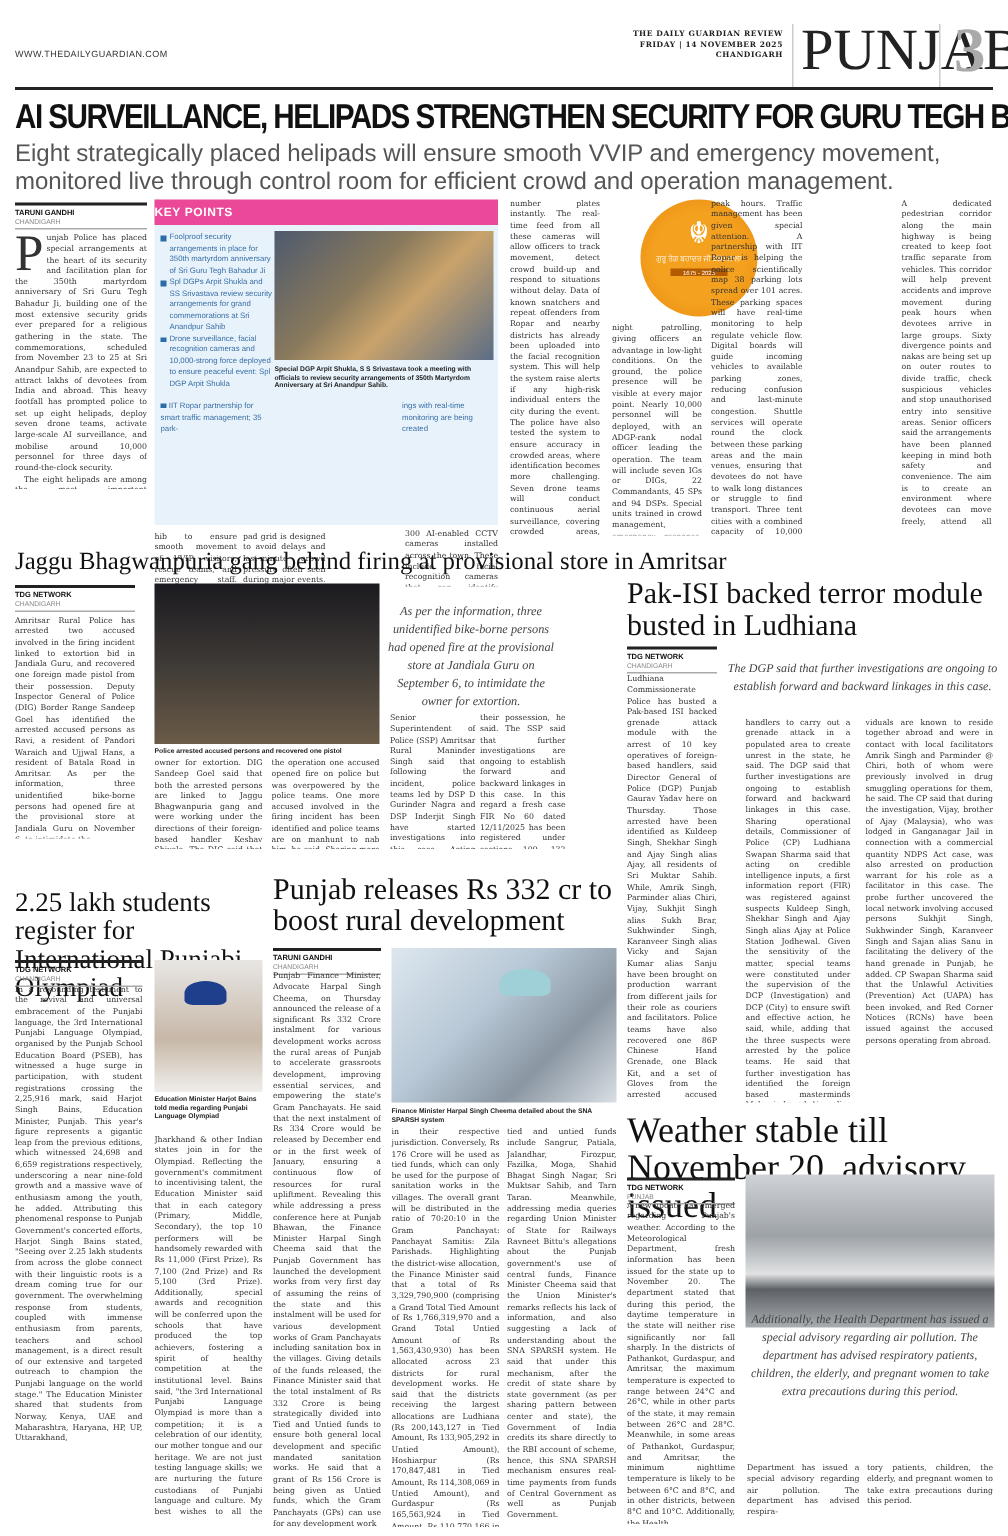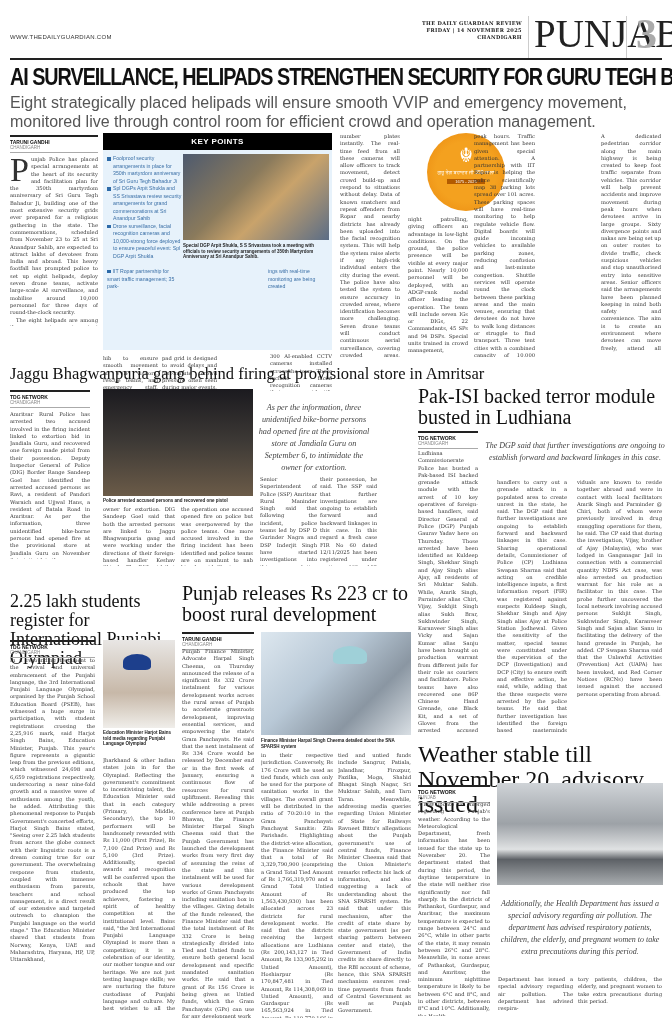--- a/index.html
+++ b/index.html
@@ -13,21 +13,21 @@
 .pgnum{left:636px;top:12px;font-family:"Liberation Serif",serif;font-size:42px;font-weight:bold;color:#aaa;line-height:44px}
 .rule{left:10px;top:58px;width:652px;height:2px;background:#222}
 .headline{left:10px;top:64px;width:652px;font-family:"Liberation Sans",sans-serif;font-weight:bold;font-size:23px;letter-spacing:-1.2px;transform:scaleX(.86);transform-origin:left;white-space:nowrap;color:#111}
 .deck{left:10px;top:93px;width:652px;font-family:Liberation Sans, sans-serif;font-size:16px;line-height:19px;color:#555}
 .byline{font-family:"Liberation Sans",sans-serif;font-size:5px;font-weight:bold;color:#111;border-top:2px solid #222;padding-top:2px}
 .place{font-family:"Liberation Sans",sans-serif;font-size:4.5px;color:#888;border-bottom:1px solid #aaa;padding-bottom:2px;margin-bottom:3px}
 .col{font-size:5.2px;line-height:7.3px;text-align:justify;color:#333;overflow:hidden}
 .col p{text-indent:6px}
 .dropcap{float:left;font-family:"Liberation Serif",serif;font-size:34px;line-height:28px;margin-right:2px}
 .keypts{left:103px;top:133px;width:229px;height:217px;background:#e7f2fb}
-.kp-head{height:17px;background:#000000;color:#fff;font-family:"Liberation Sans",sans-serif;font-weight:bold;font-size:8px;text-align:center;line-height:17px;letter-spacing:.4px}
+.kp-head{height:17px;background:#ec4899;color:#fff;font-family:"Liberation Sans",sans-serif;font-weight:bold;font-size:8px;text-align:left;line-height:17px;letter-spacing:.4px}
 .kp-list{position:absolute;left:4px;top:22px;width:76px;font-family:"Liberation Sans",sans-serif;font-size:5.2px;line-height:7.5px;color:#3a6fa6}
 .kp-list li{list-style:none;padding-left:6px;position:relative}
 .kp-list li:before{content:"";position:absolute;left:0;top:2px;width:3.5px;height:3.5px;background:#2d6aa8}
 .photo{background:linear-gradient(135deg,#4e5a6e,#8a7a5c 40%,#c9a36b 60%,#5b6d86)}
 .kp-photo{left:183px;top:154px;width:146px;height:86px}
 .kp-cap{left:183px;top:243px;width:146px;font-family:"Liberation Sans",sans-serif;font-weight:bold;font-size:4.5px;line-height:5.5px;color:#222}
 .kp-b4{position:absolute;left:4px;top:135px;width:70px;font-family:"Liberation Sans",sans-serif;font-size:5.2px;line-height:7.5px;color:#3a6fa6}
 .kp-b4b{position:absolute;left:165px;top:135px;width:60px;font-family:"Liberation Sans",sans-serif;font-size:5.2px;line-height:7.5px;color:#3a6fa6}
 .badge{left:427px;top:133px;width:78px;height:78px;border-radius:50%;background:radial-gradient(circle,#f4a11f 55%,#e8860e 100%);color:#fff;text-align:center;font-family:"Liberation Sans",sans-serif;font-size:5px}
 .h2{font-family:"Liberation Serif",serif;color:#111;line-height:1.05}
@@ -121,35 +121,35 @@
   <div class="byline">TDG NETWORK</div>
   <div class="place">CHANDIGARH</div>
 </div>
 <div class="abs photo" style="left:103px;top:640px;width:72px;height:88px;background:linear-gradient(180deg,#e8e6e4,#c7b8a8 60%,#f0eeea)">
   <div style="position:absolute;left:20px;top:14px;width:28px;height:16px;background:#1d3f8c;border-radius:50% 50% 20% 20%"></div>
 </div>
 <div class="abs cap" style="left:103px;top:730px;width:72px">Education Minister Harjot Bains told media regarding Punjabi Language Olympiad</div>
 <div class="abs col" style="left:10px;top:657px;width:85px;height:355px">In a resounding testament to the revival and universal embracement of the Punjabi language, the 3rd International Punjabi Language Olympiad, organised by the Punjab School Education Board (PSEB), has witnessed a huge surge in participation, with student registrations crossing the 2,25,916 mark, said Harjot Singh Bains, Education Minister, Punjab. This year's figure represents a gigantic leap from the previous editions, which witnessed 24,698 and 6,659 registrations respectively, underscoring a near nine-fold growth and a massive wave of enthusiasm among the youth, he added. Attributing this phenomenal response to Punjab Government's concerted efforts, Harjot Singh Bains stated, "Seeing over 2.25 lakh students from across the globe connect with their linguistic roots is a dream coming true for our government. The overwhelming response from students, coupled with immense enthusiasm from parents, teachers and school management, is a direct result of our extensive and targeted outreach to champion the Punjabi language on the world stage." The Education Minister shared that students from Norway, Kenya, UAE and Maharashtra, Haryana, HP, UP, Uttarakhand,</div>
 <div class="abs col" style="left:103px;top:757px;width:72px;height:255px">Jharkhand &amp; other Indian states join in for the Olympiad. Reflecting the government's commitment to incentivising talent, the Education Minister said that in each category (Primary, Middle, Secondary), the top 10 performers will be handsomely rewarded with Rs 11,000 (First Prize), Rs 7,100 (2nd Prize) and Rs 5,100 (3rd Prize). Additionally, special awards and recognition will be conferred upon the schools that have produced the top achievers, fostering a spirit of healthy competition at the institutional level. Bains said, "the 3rd International Punjabi Language Olympiad is more than a competition; it is a celebration of our identity, our mother tongue and our heritage. We are not just testing language skills; we are nurturing the future custodians of Punjabi language and culture. My best wishes to all the participants."</div>
 
-<div class="abs h2" style="left:182px;top:583px;width:240px;font-size:20px">Punjab releases Rs 223 cr to boost rural development</div>
+<div class="abs h2" style="left:182px;top:583px;width:240px;font-size:20px">Punjab releases Rs 332 cr to boost rural development</div>
 <div class="abs" style="left:182px;top:632px;width:72px">
   <div class="byline">TARUNI GANDHI</div>
   <div class="place">CHANDIGARH</div>
 </div>
 <div class="abs col" style="left:182px;top:648px;width:72px;height:370px">Punjab Finance Minister, Advocate Harpal Singh Cheema, on Thursday announced the release of a significant Rs 332 Crore instalment for various development works across the rural areas of Punjab to accelerate grassroots development, improving essential services, and empowering the state's Gram Panchayats. He said that the next instalment of Rs 334 Crore would be released by December end or in the first week of January, ensuring a continuous flow of resources for rural upliftment. Revealing this while addressing a press conference here at Punjab Bhawan, the Finance Minister Harpal Singh Cheema said that the Punjab Government has launched the development works from very first day of assuming the reins of the state and this instalment will be used for various development works of Gram Panchayats including sanitation box in the villages. Giving details of the funds released, the Finance Minister said that the total instalment of Rs 332 Crore is being strategically divided into Tied and Untied funds to ensure both general local development and specific mandated sanitation works. He said that a grant of Rs 156 Crore is being given as Untied funds, which the Gram Panchayats (GPs) can use for any development work</div>
 <div class="abs photo" style="left:261px;top:632px;width:150px;height:103px;background:linear-gradient(135deg,#dde7ef,#b8c8d6 40%,#8a96a2 70%,#d9dfe4)">
   <div style="position:absolute;left:72px;top:14px;width:34px;height:18px;background:#9fd0d8;border-radius:50% 50% 20% 20%"></div>
 </div>
 <div class="abs cap" style="left:261px;top:738px;width:150px">Finance Minister Harpal Singh Cheema detailed about the SNA SPARSH system</div>
 <div class="abs col" style="left:261px;top:752px;width:72px;height:266px">in their respective jurisdiction. Conversely, Rs 176 Crore will be used as tied funds, which can only be used for the purpose of sanitation works in the villages. The overall grant will be distributed in the ratio of 70:20:10 in the Gram Panchayat: Panchayat Samitis: Zila Parishads. Highlighting the district-wise allocation, the Finance Minister said that a total of Rs 3,329,790,900 (comprising a Grand Total Tied Amount of Rs 1,766,319,970 and a Grand Total Untied Amount of Rs 1,563,430,930) has been allocated across 23 districts for rural development works. He said that the districts receiving the largest allocations are Ludhiana (Rs 200,143,127 in Tied Amount, Rs 133,905,292 in Untied Amount), Hoshiarpur (Rs 170,847,481 in Tied Amount, Rs 114,308,069 in Untied Amount), and Gurdaspur (Rs 165,563,924 in Tied Amount, Rs 110,770,166 in Untied Amount). Other significant recipients of both</div>
 <div class="abs col" style="left:338px;top:752px;width:73px;height:266px">tied and untied funds include Sangrur, Patiala, Jalandhar, Firozpur, Fazilka, Moga, Shahid Bhagat Singh Nagar, Sri Muktsar Sahib, and Tarn Taran. Meanwhile, addressing media queries regarding Union Minister of State for Railways Ravneet Bittu's allegations about the Punjab government's use of central funds, Finance Minister Cheema said that the Union Minister's remarks reflects his lack of information, and also suggesting a lack of understanding about the SNA SPARSH system. He said that under this mechanism, after the credit of state share by state government (as per sharing pattern between center and state), the Government of India credits its share directly to the RBI account of scheme, hence, this SNA SPARSH mechanism ensures real-time payments from funds of Central Government as well as Punjab Government.</div>
 
 <div class="abs h2" style="left:418px;top:742px;width:250px;font-size:24px">Weather stable till November 20, advisory issued</div>
 <div class="abs" style="left:418px;top:785px;width:72px">
   <div class="byline">TDG NETWORK</div>
   <div class="place">PUNJAB</div>
 </div>
 <div class="abs col" style="left:418px;top:801px;width:72px;height:215px">A new update has emerged regarding Punjab's weather. According to the Meteorological Department, fresh information has been issued for the state up to November 20. The department stated that during this period, the daytime temperature in the state will neither rise significantly nor fall sharply. In the districts of Pathankot, Gurdaspur, and Amritsar, the maximum temperature is expected to range between 24°C and 26°C, while in other parts of the state, it may remain between 26°C and 28°C. Meanwhile, in some areas of Pathankot, Gurdaspur, and Amritsar, the minimum nighttime temperature is likely to be between 6°C and 8°C, and in other districts, between 8°C and 10°C. Additionally, the Health</div>
 <div class="abs photo" style="left:497px;top:783px;width:166px;height:102px;background:linear-gradient(180deg,#cfd3d7,#9da2a7 40%,#e0e2e3 65%,#5d6166 75%,#a9adb0)"></div>
-<div class="abs pull" style="left:500px;top:898px;width:160px;font-size:8px;line-height:12px">Additionally, the Health Department has issued a special advisory regarding air pollution. The department has advised respiratory patients, children, the elderly, and pregnant women to take extra precautions during this period.</div>
+<div class="abs pull" style="left:500px;top:874px;width:160px;font-size:8px;line-height:12px">Additionally, the Health Department has issued a special advisory regarding air pollution. The department has advised respiratory patients, children, the elderly, and pregnant women to take extra precautions during this period.</div>
 <div class="abs col" style="left:498px;top:976px;width:75px;height:40px">Department has issued a special advisory regarding air pollution. The department has advised respira-</div>
 <div class="abs col" style="left:578px;top:976px;width:84px;height:40px">tory patients, children, the elderly, and pregnant women to take extra precautions during this period.</div>
 
 </body></html>

